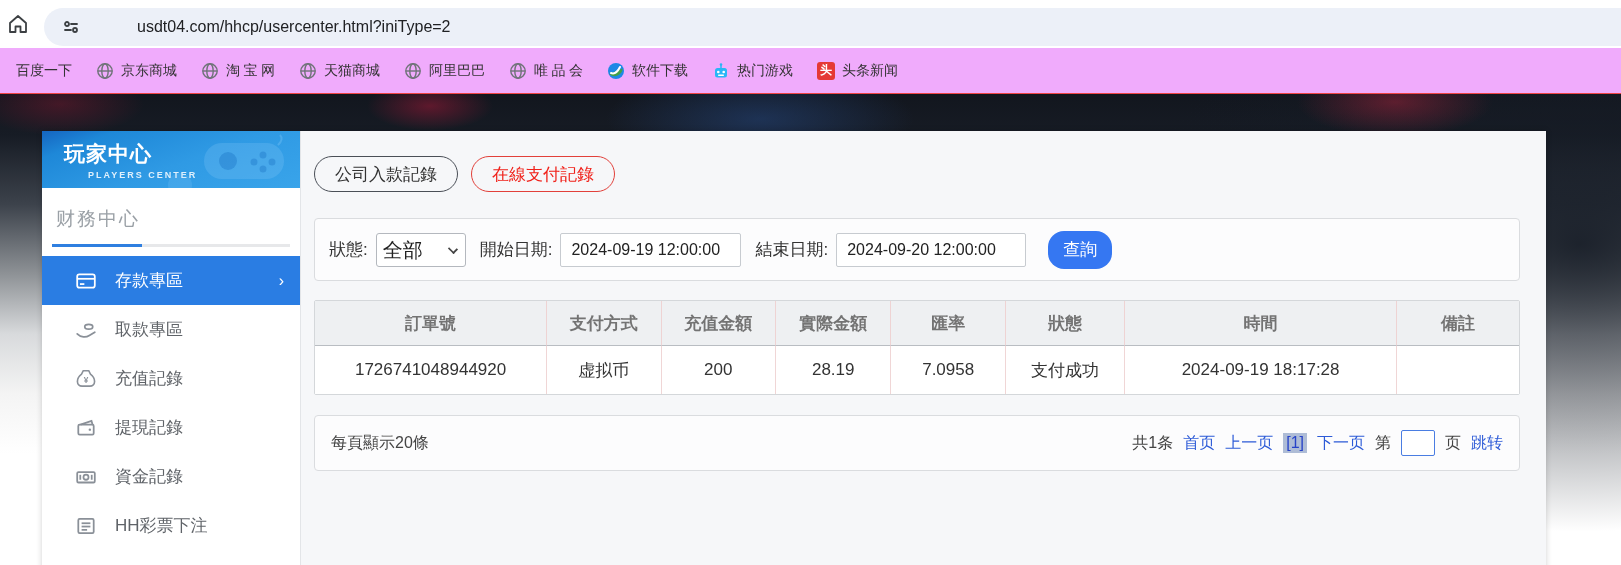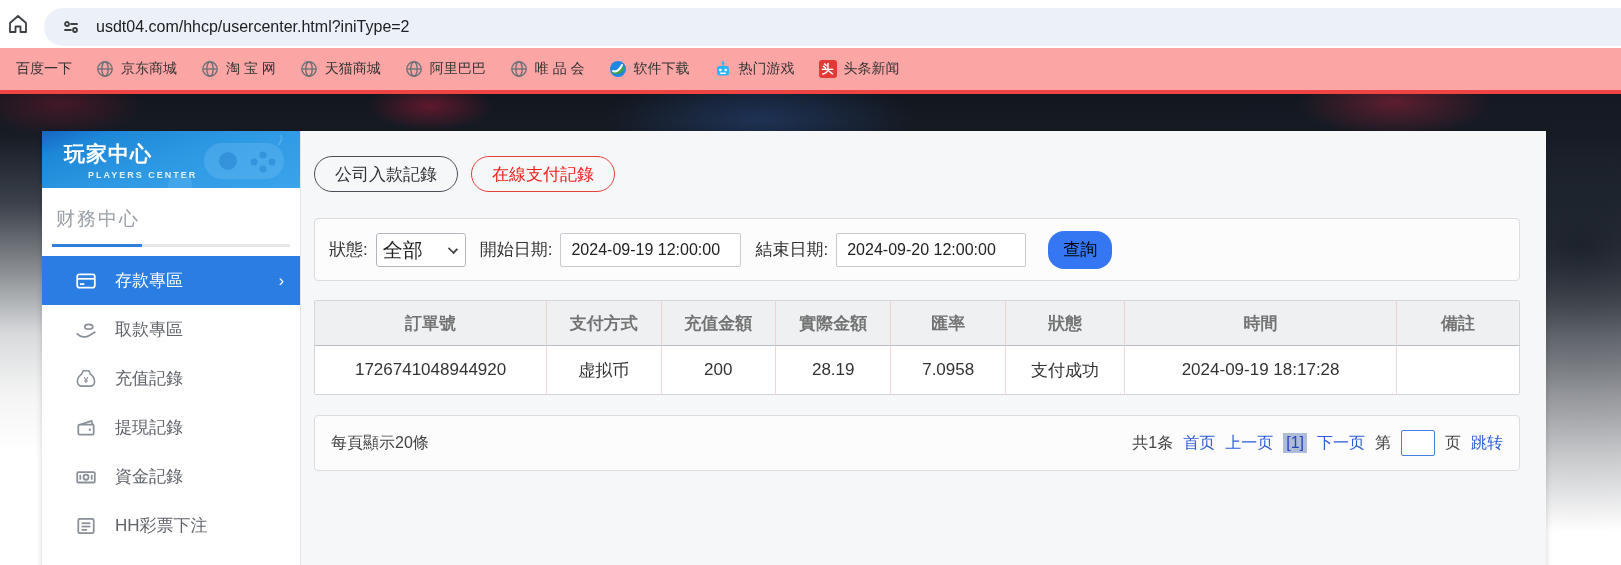--- a/index.html
+++ b/index.html
@@ -3,27 +3,27 @@
 <meta charset="utf-8">
 <style>
   * { margin:0; padding:0; box-sizing:border-box; }
   html,body { width:1621px; height:565px; overflow:hidden;
     font-family:"Liberation Sans", sans-serif; background:#fff; }
 
   
   .chrome { height:48px; background:#fff; display:flex; align-items:center; }
   .home-btn { width:36px; display:flex; justify-content:center; align-items:center; cursor:pointer; }
   .omnibox { flex:1; height:38px; margin:5px 0 0 8px; background:#ecf0f8; border-radius:19px 0 0 19px;
-    display:flex; align-items:center; padding-left:14px; }
+    display:flex; align-items:center; padding-left:14px;gap:41px; }
   .tune-wrap { width:26px; height:26px; border-radius:50%; display:flex; align-items:center; justify-content:center; }
   .url-text { margin-left:12px; font-size:16px; color:#202124; }
 
   
-  .bookmarks { height:46px; background:#fca5a5; display:flex; align-items:center; padding-left:4px;
-    border-bottom:4px solid #ef4444; }
+  .bookmarks { height:46px; background:#f0abfc; display:flex; align-items:center; padding-left:4px;
+    border-bottom:1px solid #ef4444;font-family:Liberation Serif, serif; }
   .bm-item { display:flex; align-items:center; padding:0 12px; font-size:14px; color:#333; cursor:pointer; }
   .bm-item .bm-icon { width:18px; height:18px; margin-right:7px; display:inline-flex; align-items:center; justify-content:center; }
   .bm-toutiao { width:18px; height:18px; background:#e53935; color:#fff; border-radius:3px;
     font-size:12px; font-weight:bold; display:inline-flex; align-items:center; justify-content:center; }
 
   
   .page { position:relative; height:471px; overflow:hidden;
     background:
       radial-gradient(90px 35px at 430px 12px, rgba(155,25,55,.55), transparent 70%),
       radial-gradient(120px 45px at 60px 10px, rgba(140,25,50,.4), transparent 70%),
@@ -69,21 +69,21 @@
   .sel-wrap { position:relative; margin-right:14px; }
   .status-select { width:90px; height:34px; border:1px solid #b4b8be; border-radius:3px; background:#fff;
     font-size:20px; color:#222; padding:0 6px; appearance:none; -webkit-appearance:none;
     font-family:"Liberation Sans",sans-serif; }
   .sel-arrow { position:absolute; right:9px; top:12px; width:8px; height:8px; pointer-events:none;
     border-right:2px solid #444; border-bottom:2px solid #444; transform:rotate(45deg) scale(1,.8); }
   .date-input { height:34px; border:1px solid #c7cbd0; border-radius:2px; background:#fff;
     font-size:16px; color:#222; padding:0 10px; margin-right:14px; font-family:"Liberation Sans",sans-serif; }
   .di-start { width:181px; } .di-end { width:190px; }
   .query-btn { width:64px; height:38px; margin-left:8px; background:#3577f2; border:none; border-radius:16px;
-    color:#000000; font-size:17px; cursor:pointer; font-family:"Liberation Sans",sans-serif; }
+    color:#ffffff; font-size:17px; cursor:pointer; font-family:"Liberation Sans",sans-serif; }
 
   .table-box { margin-top:19px; }
   table.data-table { width:100%; border-collapse:separate; border-spacing:0; table-layout:fixed;
     border:1px solid #d4d7da; border-radius:2px; background:#fff; }
   .data-table th { height:45px; background:#eef0f2; font-size:17px; font-weight:bold; color:#737373;
     border-bottom:1px solid #b9bdc2; border-left:1px solid #eed3d3; text-align:center; }
   .data-table th:first-child { border-left:none; }
   .data-table td { height:48px; font-size:17px; color:#333; text-align:center;
     border-left:1px solid #f0d6d6; background:#fff; }
   .data-table td:first-child { border-left:none; }

